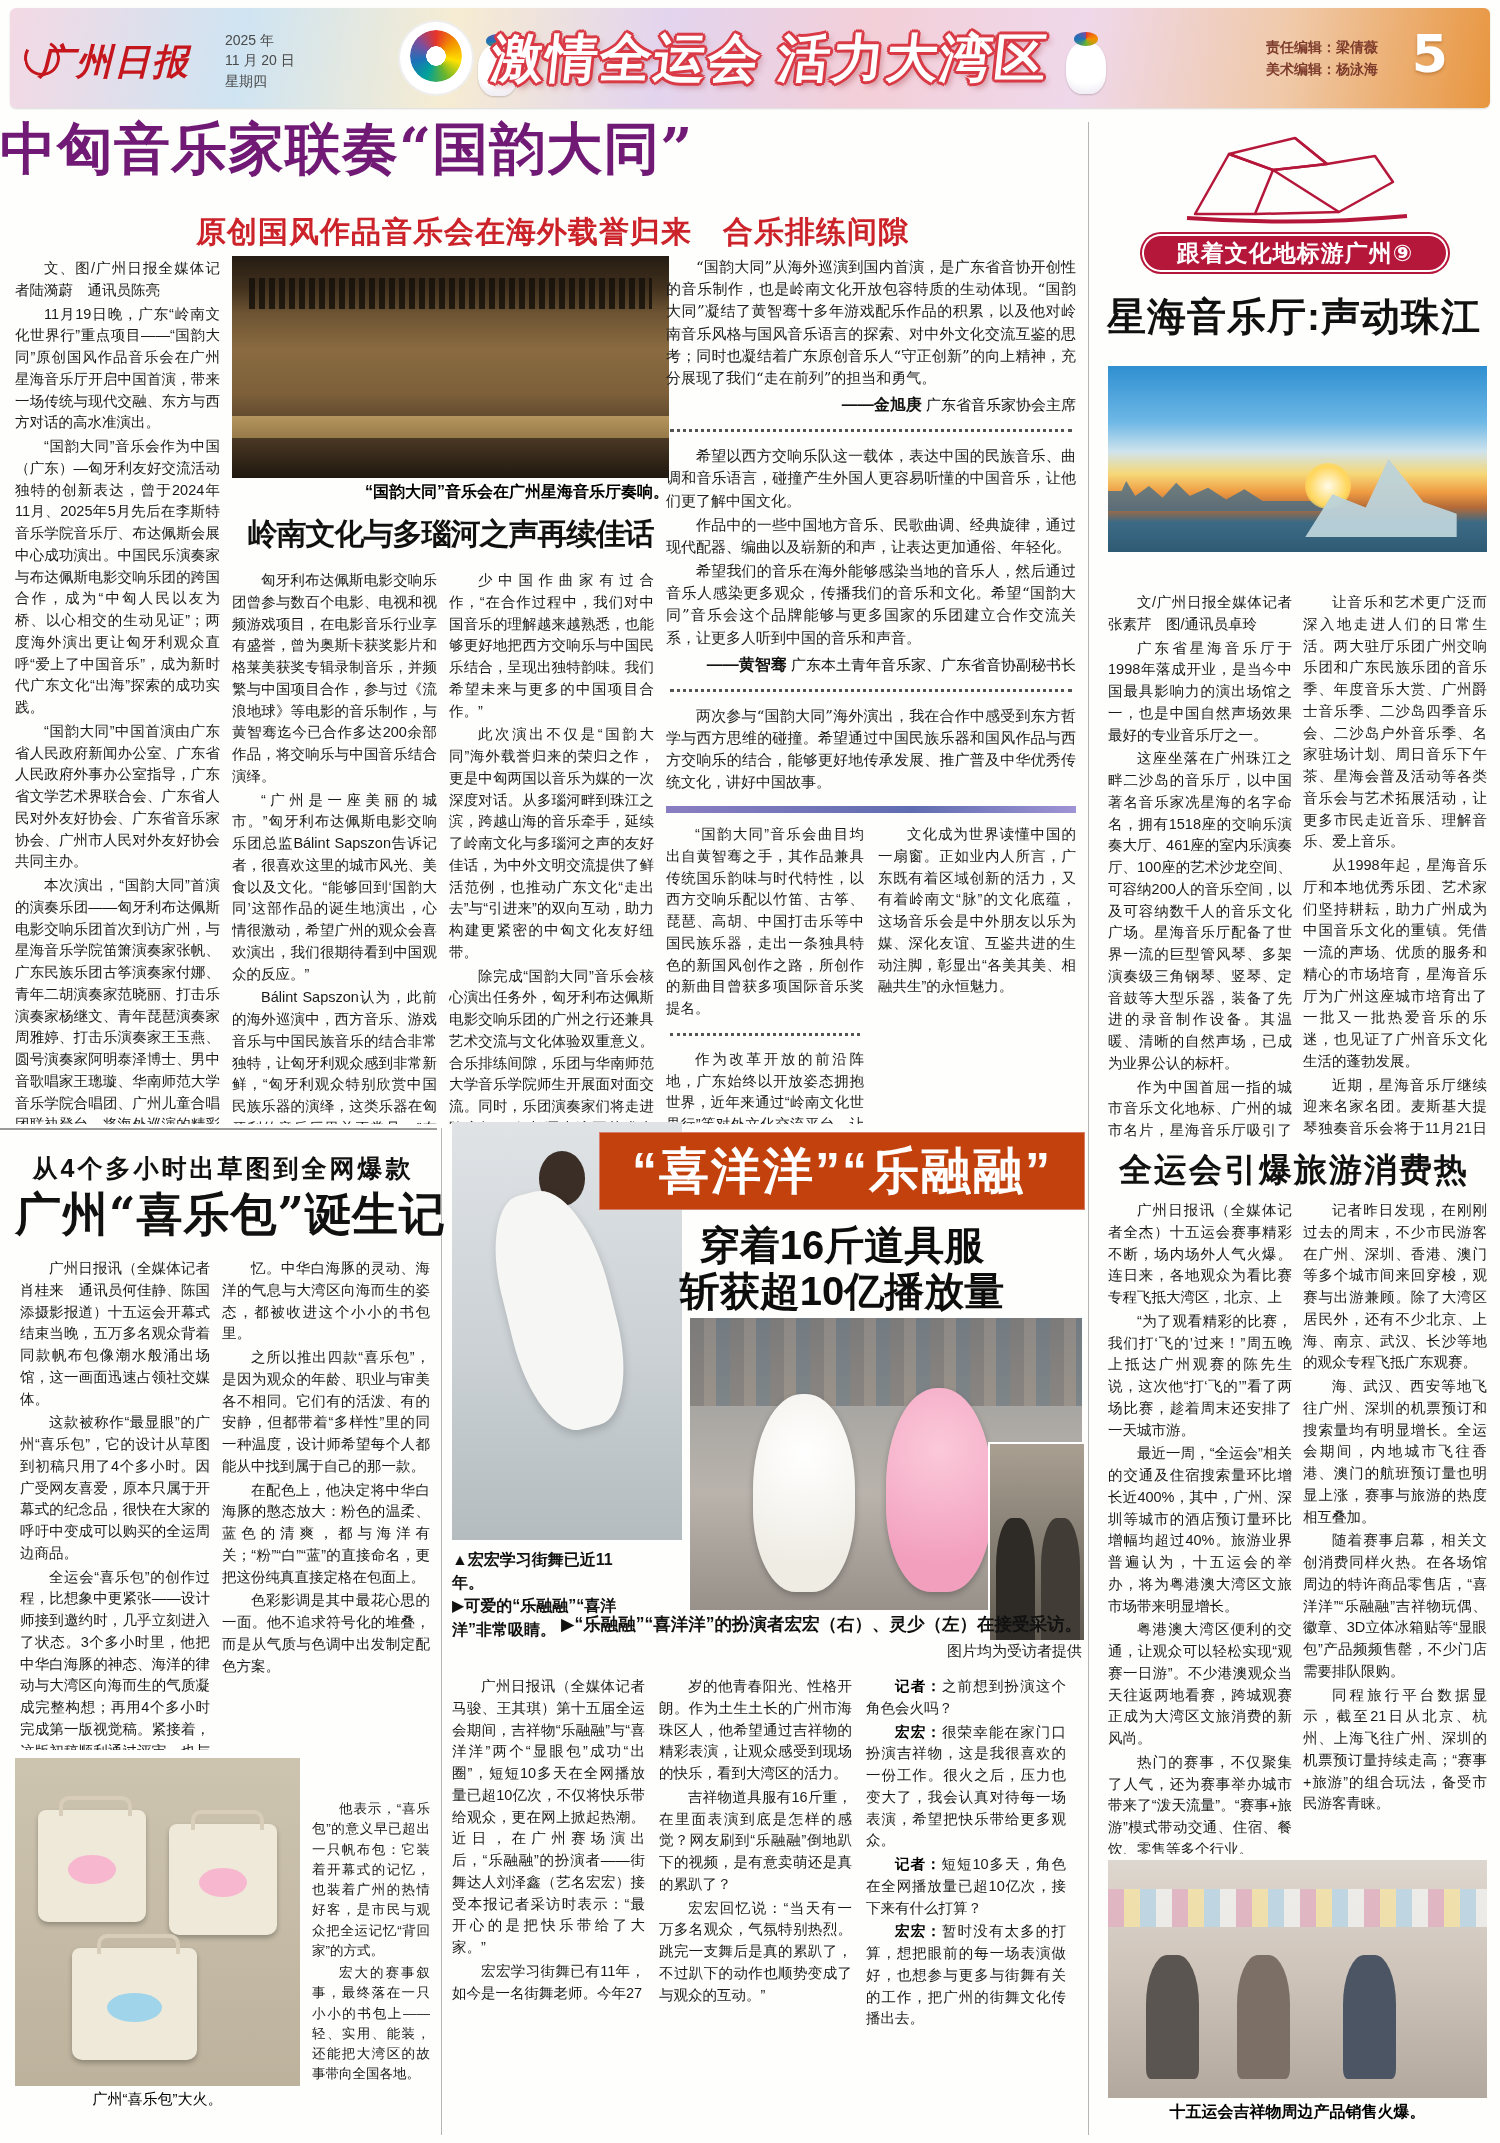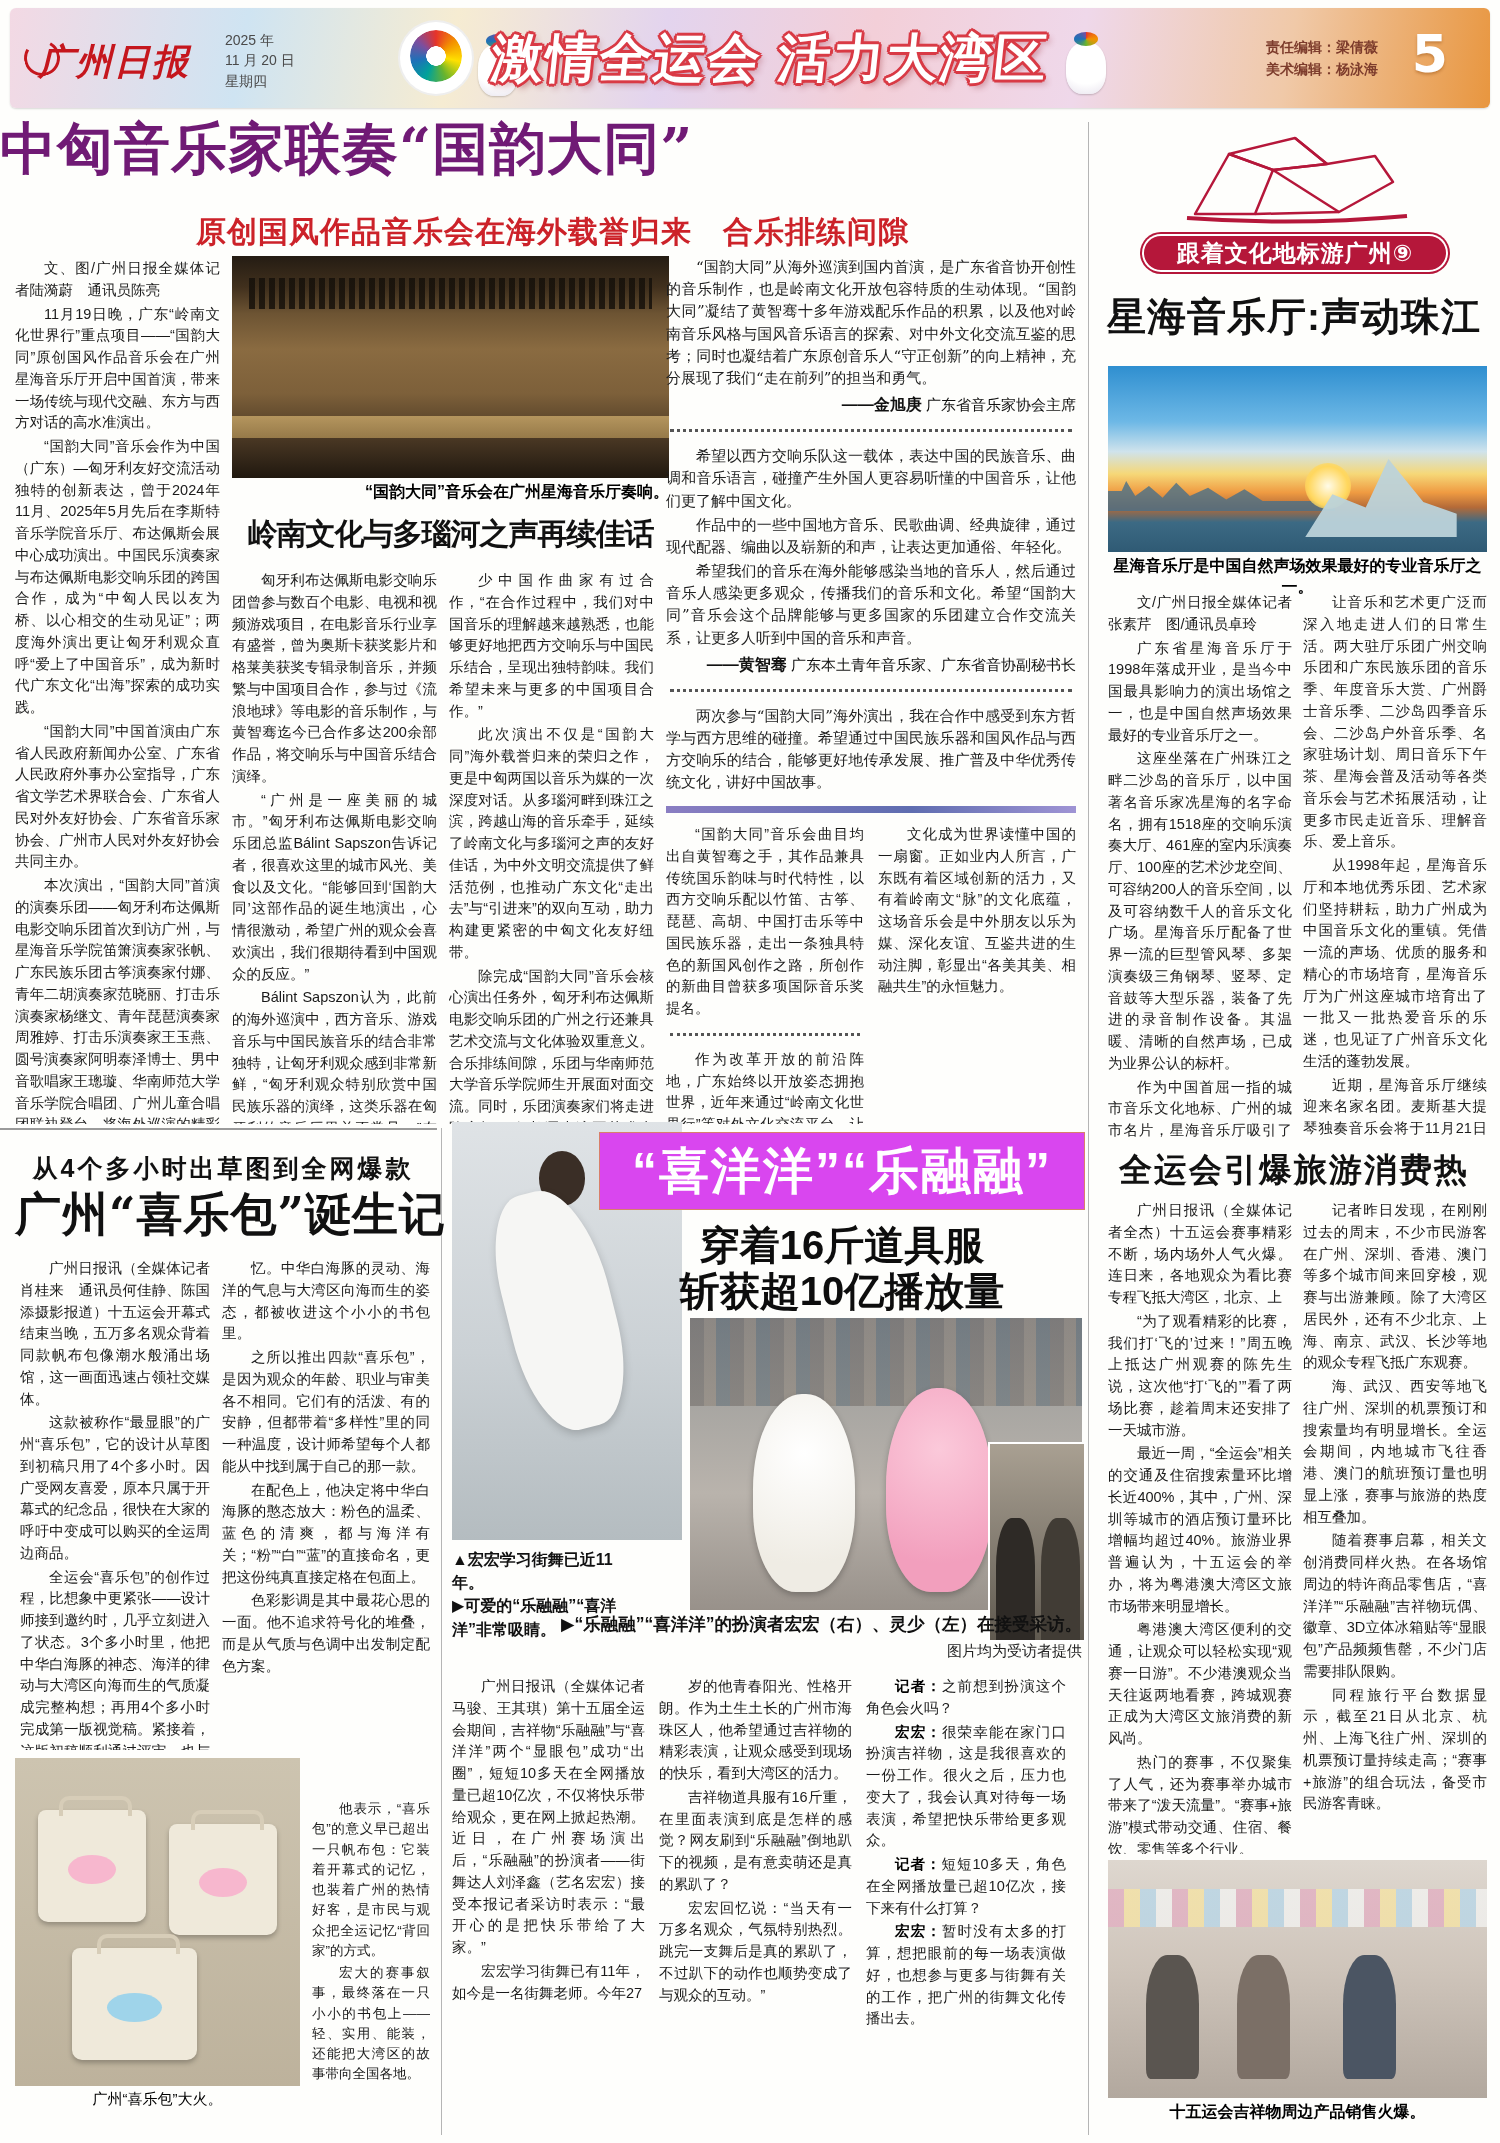--- a/index.html
+++ b/index.html
@@ -113,21 +113,21 @@
   .sb-headline{left:1098px;top:290px;width:392px;text-align:center;font-size:39px;font-weight:900;letter-spacing:1px;white-space:nowrap;}
   .tour-headline{left:1098px;top:1148px;width:392px;text-align:center;font-size:33px;font-weight:900;letter-spacing:2px;}
   .sb-col p{font-size:14.5px;}
 
   
   .kicker{left:15px;top:1152px;width:416px;text-align:center;font-size:25px;font-weight:bold;letter-spacing:3px;color:#111;white-space:nowrap;}
   .bag-headline{left:15px;top:1184px;width:416px;text-align:center;font-family:"DejaVu Serif",serif;
     font-weight:900;font-size:46px;letter-spacing:1px;white-space:nowrap;}
 
   
-  .salmon-banner{left:600px;top:1133px;width:484px;height:76px;background:#d946ef;
+  .salmon-banner{left:600px;top:1133px;width:484px;height:76px;background:#c2410c;
     color:#fff;font-weight:900;font-size:50px;text-align:center;line-height:76px;letter-spacing:2px;
     box-shadow:0 0 0 1px #d87f6b;white-space:nowrap;}
   .subline{left:600px;width:484px;text-align:center;font-size:40px;font-weight:900;color:#0d0d0d;white-space:nowrap;}
   .photo-notes{left:452px;top:1548px;width:176px;font-size:16px;font-weight:bold;line-height:1.45;}
   .mid-cap{left:452px;top:1612px;width:630px;text-align:right;font-size:17.5px;font-weight:bold;}
   .mid-credit{left:452px;top:1642px;width:630px;text-align:right;}
   .qa b{color:#000;}
 </style>
 </head>
 <body>
@@ -252,21 +252,20 @@
     </svg>
   </div>
   <div class="abs series-pill">跟着文化地标游广州⑨</div>
   <div class="abs sb-headline">星海音乐厅:声动珠江</div>
 
   <div class="abs photo ph-sunset" style="left:1108px;top:366px;width:379px;height:186px;">
     <div class="skyline"></div>
     <div class="sun"></div>
     <div class="hall"></div>
   </div>
-  <div class="abs cap" style="left:1108px;top:556px;width:379px;text-align:center;">星海音乐厅是中国自然声场效果最好的专业音乐厅之一。</div>
 
   <div class="abs col sb-col" style="left:1108px;top:592px;width:184px;height:548px;">
     <p class="byline">文/广州日报全媒体记者张素芹　图/通讯员卓玲</p>
     <div>
         <p>广东省星海音乐厅于1998年落成开业，是当今中国最具影响力的演出场馆之一，也是中国自然声场效果最好的专业音乐厅之一。</p>
         <p>这座坐落在广州珠江之畔二沙岛的音乐厅，以中国著名音乐家冼星海的名字命名，拥有1518座的交响乐演奏大厅、461座的室内乐演奏厅、100座的艺术沙龙空间、可容纳200人的音乐空间，以及可容纳数千人的音乐文化广场。星海音乐厅配备了世界一流的巨型管风琴、多架演奏级三角钢琴、竖琴、定音鼓等大型乐器，装备了先进的录音制作设备。其温暖、清晰的自然声场，已成为业界公认的标杆。</p>
         <p>作为中国首屈一指的城市音乐文化地标、广州的城市名片，星海音乐厅吸引了维也纳爱乐乐团、慕尼黑爱乐乐团、圣彼得堡爱乐乐团等世界一流表演艺术团体，以及马泽尔、尼尔森斯、梵志登、马友友、郎朗等杰出音乐家。</p>
       </div>
   </div>
   <div class="abs col sb-col" style="left:1303px;top:592px;width:184px;height:548px;">

